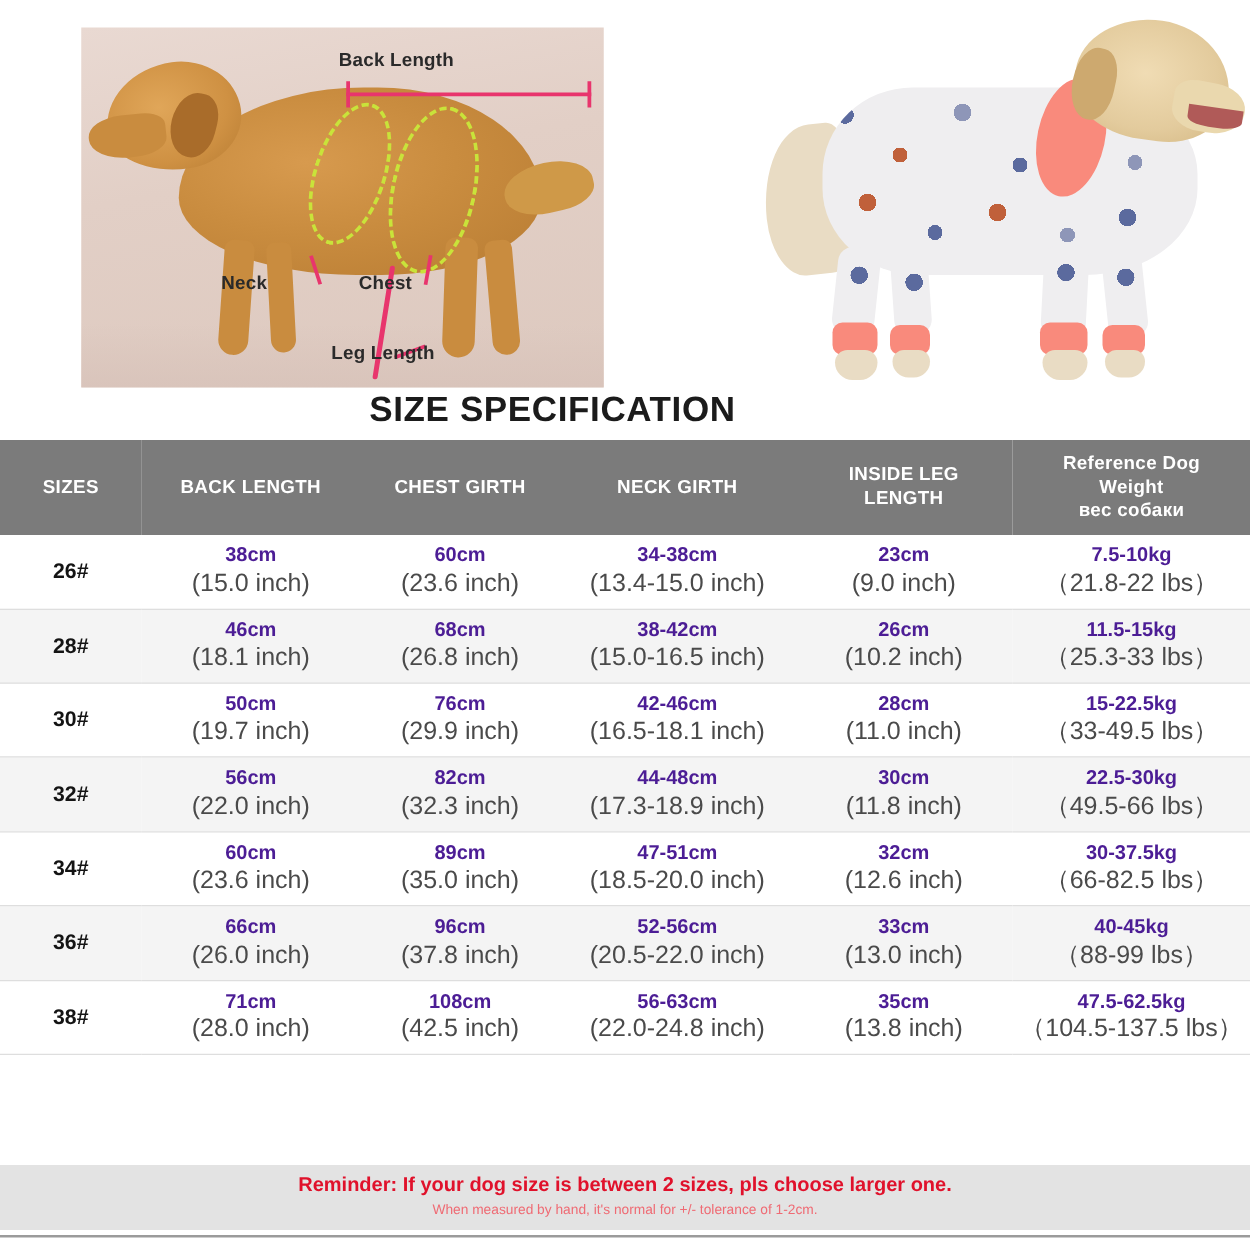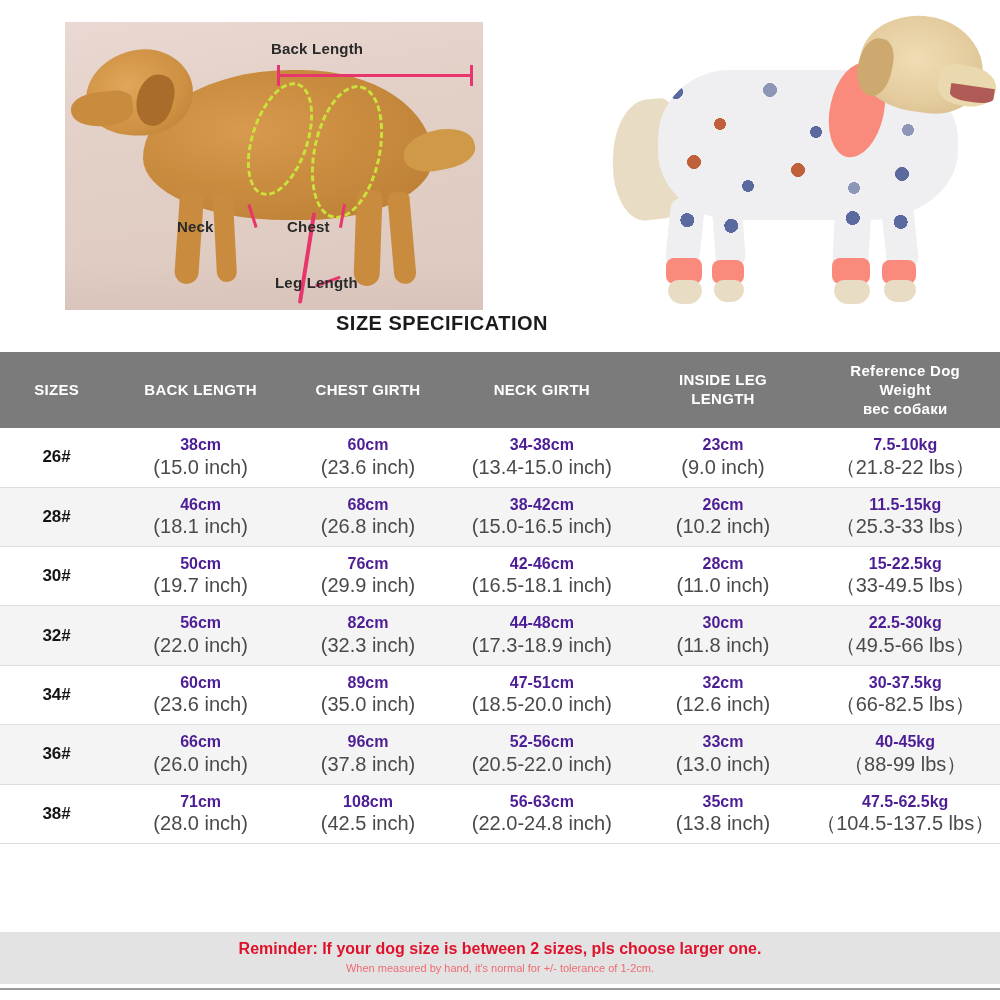--- a/index.html
+++ b/index.html
@@ -146,21 +146,21 @@
   .f3{left:326px;top:272px;width:36px;height:24px;}
   .f4{left:376px;top:272px;width:32px;height:22px;}
   .pj-tailarm{
     position:absolute;left:104px;top:92px;width:68px;height:120px;
     background:#e9dcc4;border-radius:60% 20% 30% 40%;transform:rotate(-6deg);
   }
 
   
   .spec-title{
     position:absolute;left:0;top:312px;width:884px;height:36px;
-    text-align:center;font-size:20px;font-weight:bold;color:#1b1b1b;
+    text-align:center;font-size:28px;font-weight:bold;color:#1b1b1b;
     letter-spacing:.5px;
   }
 
   
   .tbl{position:absolute;left:0;top:352px;width:1000px;border-collapse:collapse;}
   .tbl th{
     background:#7b7b7b;color:#ffffff;font-size:15px;font-weight:bold;
     padding:10px 4px;text-align:center;vertical-align:middle;line-height:1.25;
     letter-spacing:.3px;
   }
@@ -210,21 +210,21 @@
       <div class="chest-band"></div>
       <div class="back-bar"></div>
       <div class="leg-line"></div>
       <div class="arrow arr-neck"></div>
       <div class="arrow arr-chest"></div>
       <div class="arrow arr-leg"></div>
 
       <div class="lbl" style="left:206px;top:18px;">Back Length</div>
       <div class="lbl" style="left:112px;top:196px;">Neck</div>
       <div class="lbl" style="left:222px;top:196px;">Chest</div>
-      <div class="lbl" style="left:210px;top:252px;">Leg Length</div>
+      <div class="lbl" style="left:200px;top:252px;">Leg Length</div>
     </div>
 
     <div class="pj-photo">
       <div class="pj-tailarm"></div>
       <div class="pj-body">
         <div class="paws"></div>
       </div>
       <div class="pj-leg pl1">
           <div class="paws"></div>
         </div>

